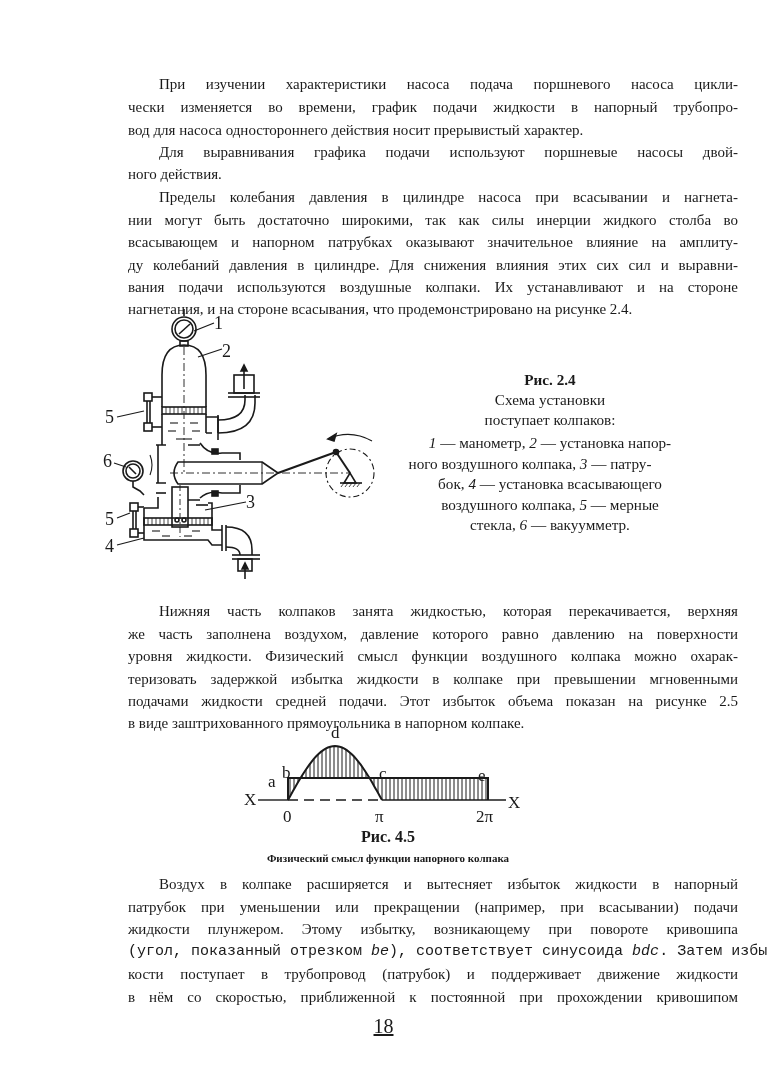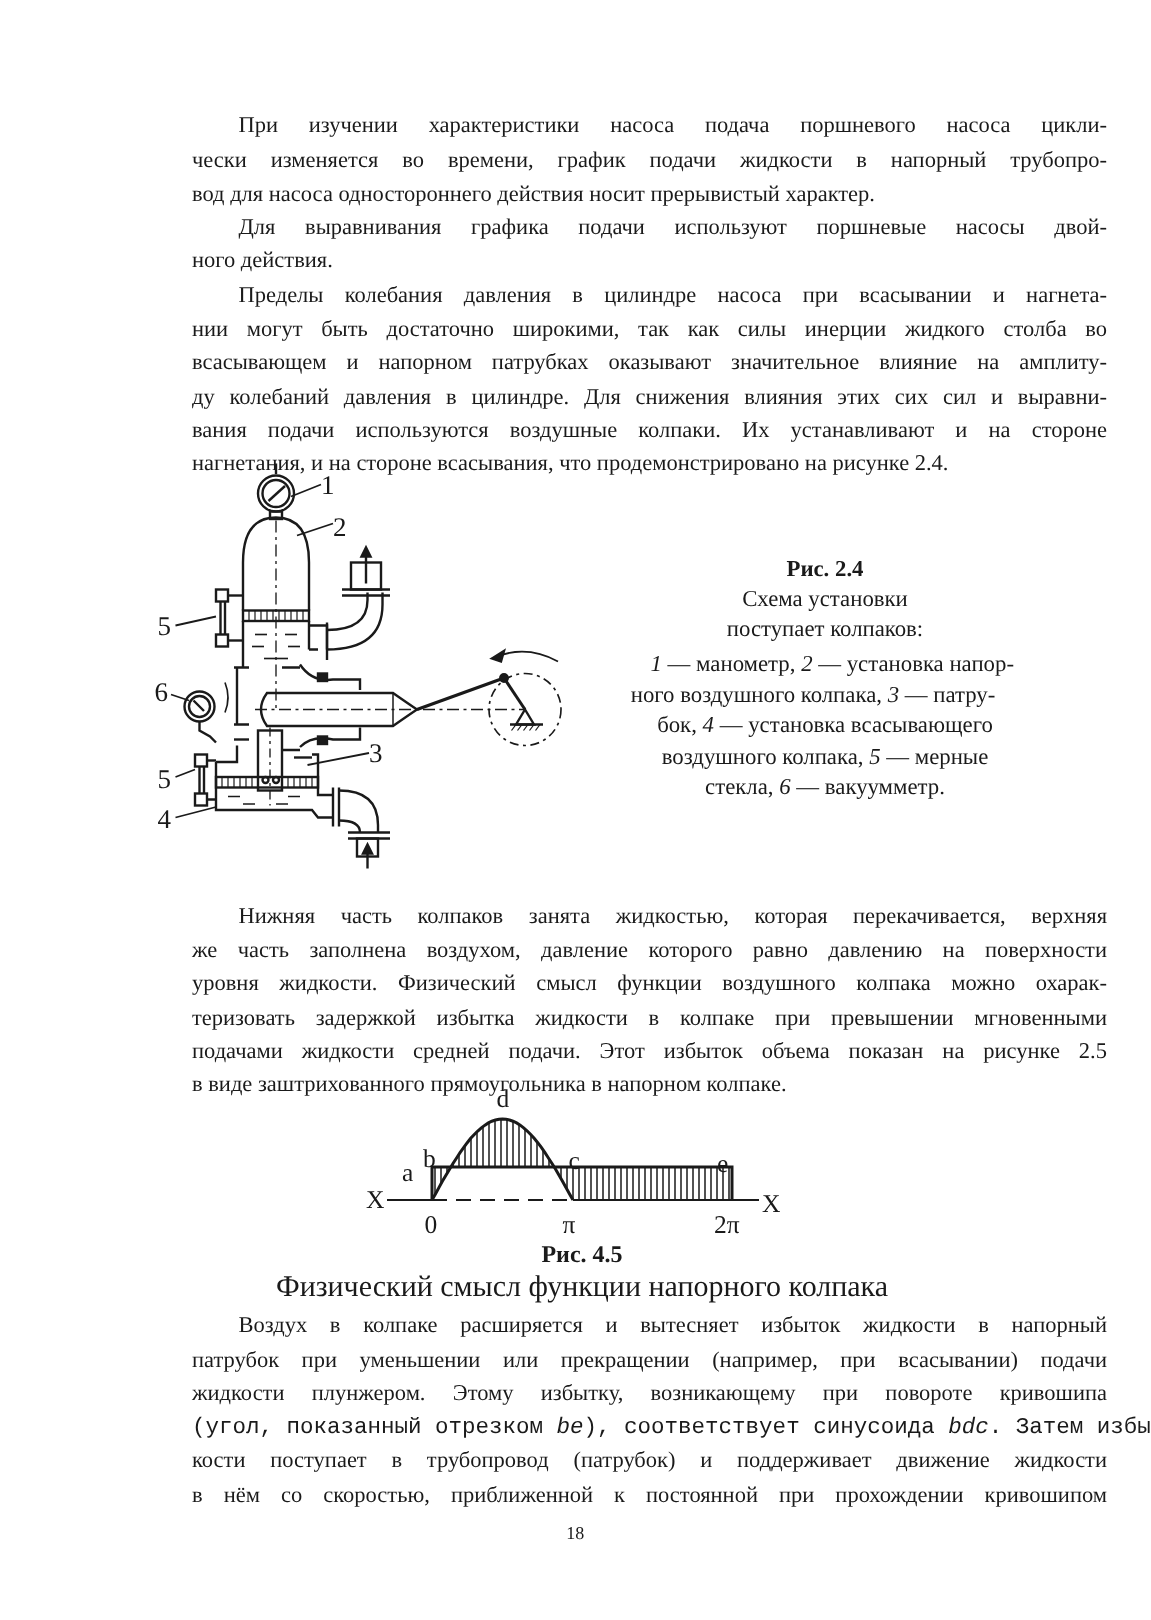--- a/index.html
+++ b/index.html
@@ -7,21 +7,21 @@
          font-family: "Liberation Serif", "DejaVu Serif", serif; color: #1a1a1a; }
   .line { position: absolute; left: 88px; width: 610px; font-size: 15px; line-height: 22px;
           white-space: nowrap; text-align: justify; text-align-last: justify; margin-left: 40px; }
   .line.last { text-align-last: left; }
   .indent { padding-left: 31px; box-sizing: border-box; }
   .cap { position: absolute; font-size: 15.2px; line-height: 20px; text-align: center; }
   .cap i { font-style: italic; }
   .fig-title { font-weight: bold; }
   #fig24 { position: absolute; left: 100px; top: 305px; }
   #fig25 { position: absolute; left: 240px; top: 722px; }
-  .pagenum { position: absolute; left: 0; width: 767px; text-align: center; top: 1015px; font-size: 12px; }
+  .pagenum { position: absolute; left: 0; width: 767px; text-align: center; top: 1015px; font-size: 20px; text-decoration: underline; }
   svg text { font-family: "Liberation Serif", "DejaVu Serif", serif; }
 </style>
 </head>
 <body>
 
 <div class="line indent" style="top:73px">При изучении характеристики насоса подача поршневого насоса цикли-</div>
 <div class="line" style="top:96px">чески изменяется во времени, график подачи жидкости в напорный трубопро-</div>
 <div class="line last" style="top:119px">вод для насоса одностороннего действия носит прерывистый характер.</div>
 
 <div class="line indent" style="top:141px">Для выравнивания графика подачи используют поршневые насосы двой-</div>
@@ -196,22 +196,22 @@
     <text x="146" y="203">3</text>
     <text x="5" y="220">5</text>
     <text x="5" y="247">4</text>
   </g>
 </svg>
 
 <div class="cap fig-title" style="left:400px; width:300px; top:370px;">Рис. 2.4</div>
 <div class="cap" style="left:400px; width:300px; top:390px;">Схема установки</div>
 <div class="cap" style="left:400px; width:300px; top:410px;">поступает колпаков:</div>
 <div id="legend24">
-    <div class="cap" style="left: 376px; width: 300px; top: 433px; text-align: right;"><i>1</i><span> — манометр, </span><i>2</i><span> — установка напор-</span></div>
-    <div class="cap" style="left: 392px; width: 300px; top: 453.5px;"><span>ного воздушного колпака, </span><i>3</i><span> — патру-</span></div>
+    <div class="cap" style="left: 400px; width: 300px; top: 433px;"><i>1</i><span> — манометр, </span><i>2</i><span> — установка напор-</span></div>
+    <div class="cap" style="left: 380px; width: 300px; top: 453.5px;"><span>ного воздушного колпака, </span><i>3</i><span> — патру-</span></div>
     <div class="cap" style="left: 400px; width: 300px; top: 474px; text-align: center;"><span>бок, </span><i>4</i><span> — установка всасывающего</span></div>
     <div class="cap" style="left: 400px; width: 300px; top: 494.5px;"><span>воздушного колпака, </span><i>5</i><span> — мерные</span></div>
     <div class="cap" style="left: 400px; width: 300px; top: 515px;"><span>стекла, </span><i>6</i><span> — вакуумметр.</span></div>
   </div>
 
 <div class="line indent" style="top:600px">Нижняя часть колпаков занята жидкостью, которая перекачивается, верхняя</div>
 <div class="line" style="top:623px">же часть заполнена воздухом, давление которого равно давлению на поверхности</div>
 <div class="line" style="top:645px">уровня жидкости. Физический смысл функции воздушного колпака можно охарак-</div>
 <div class="line" style="top:668px">теризовать  задержкой избытка жидкости в колпаке при превышении мгновенными</div>
 <div class="line" style="top:690px">подачами жидкости средней подачи. Этот избыток объема показан на рисунке 2.5</div>
@@ -288,21 +288,21 @@
     <text x="42" y="56">b</text>
     <text x="91" y="16">d</text>
     <text x="139" y="57">c</text>
     <text x="238" y="59">e</text>
     <text x="43" y="100">0</text>
     <text x="135" y="100">π</text>
     <text x="236" y="100">2π</text>
   </g>
 </svg>
 <div class="cap fig-title" style="left:233px; width:310px; top:827px; font-size:16px;">Рис. 4.5</div>
-<div class="cap" style="left:183px; width:410px; top:848px; font-size:20px;">Физический смысл функции напорного колпака</div>
+<div class="cap" style="left:183px; width:410px; top:848px; font-size:11px;font-weight:bold;">Физический смысл функции напорного колпака</div>
 
 <div id="para5">
     <div class="line indent" style="top: 873px;"><span>Воздух в колпаке расширяется и вытесняет избыток жидкости в напорный</span></div>
     <div class="line" style="top: 896px;"><span>патрубок при уменьшении или прекращении (например, при всасывании) подачи</span></div>
     <div class="line" style="top: 918px;"><span>жидкости плунжером. Этому избытку, возникающему при повороте кривошипа</span></div>
     <div class="line" style="top: 941px; font-family: Liberation Mono, monospace;"><span>(угол, показанный отрезком </span><i>be</i><span>), соответствует синусоида </span><i>bdc</i><span>. Затем избыток жид-</span></div>
     <div class="line" style="top: 963px;"><span>кости поступает в трубопровод (патрубок) и поддерживает движение жидкости</span></div>
     <div class="line" style="top: 986px;"><span>в нём со скоростью, приближенной к постоянной при прохождении кривошипом</span></div>
   </div>
 

